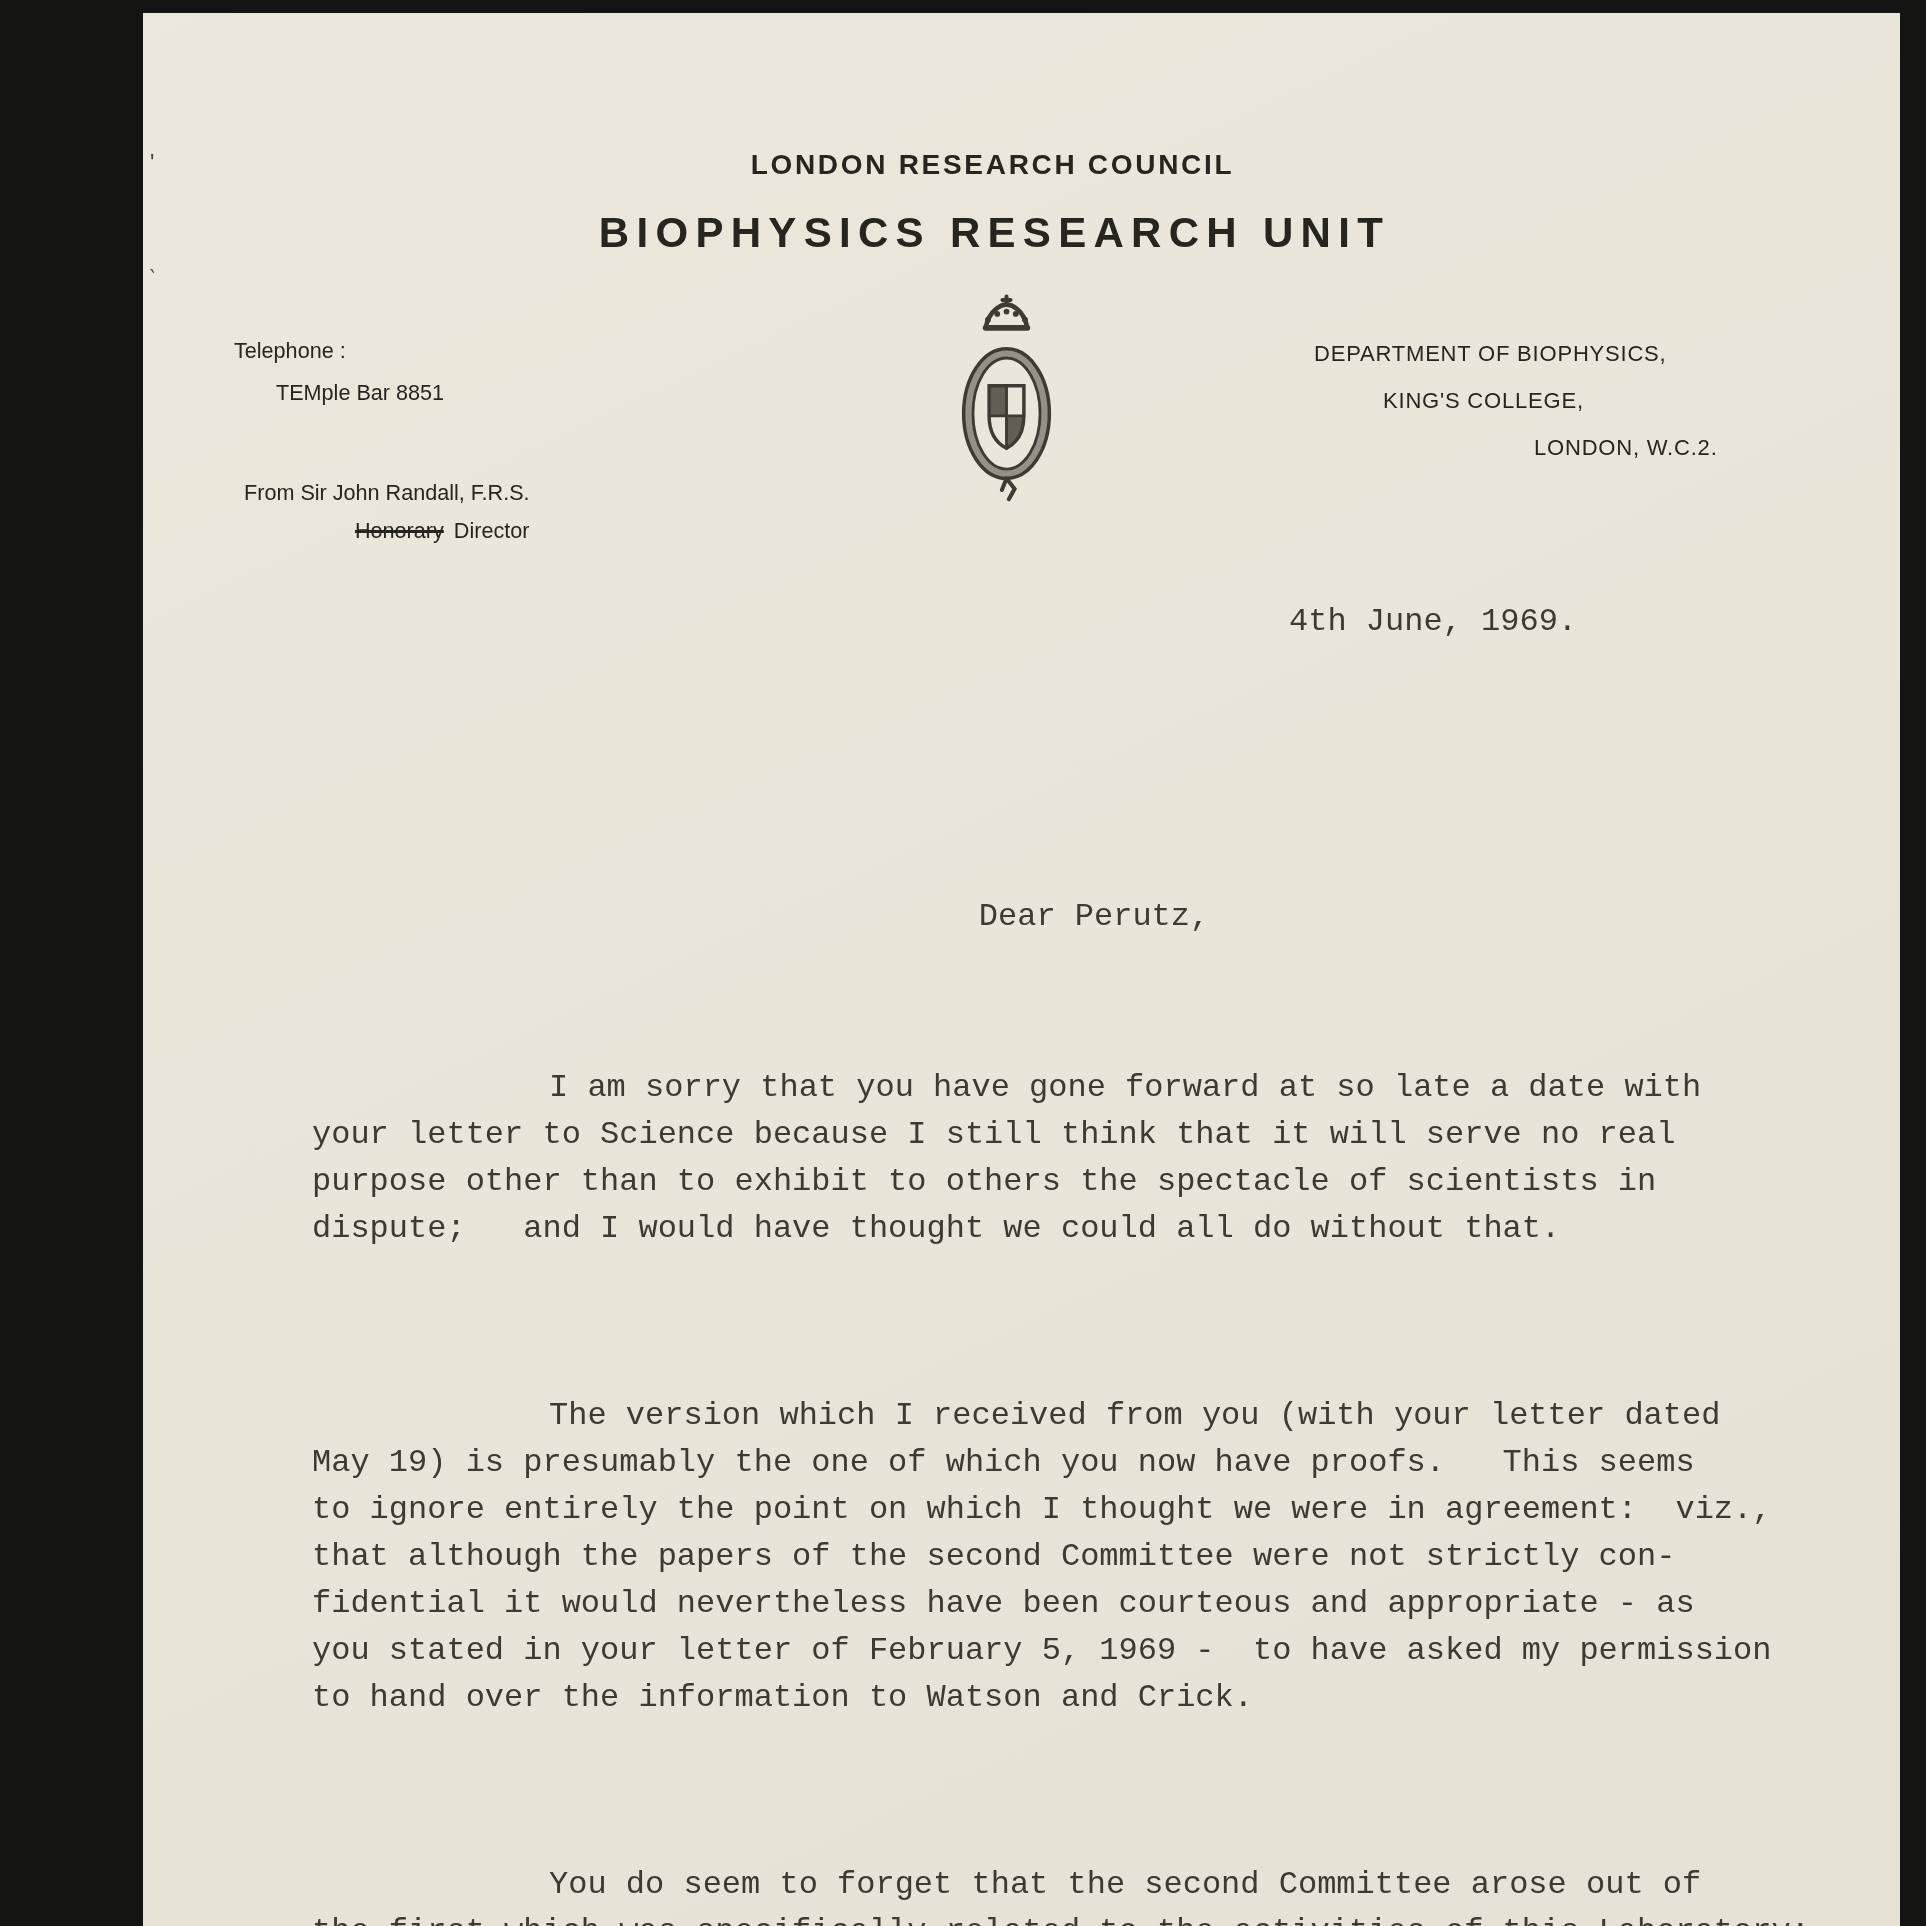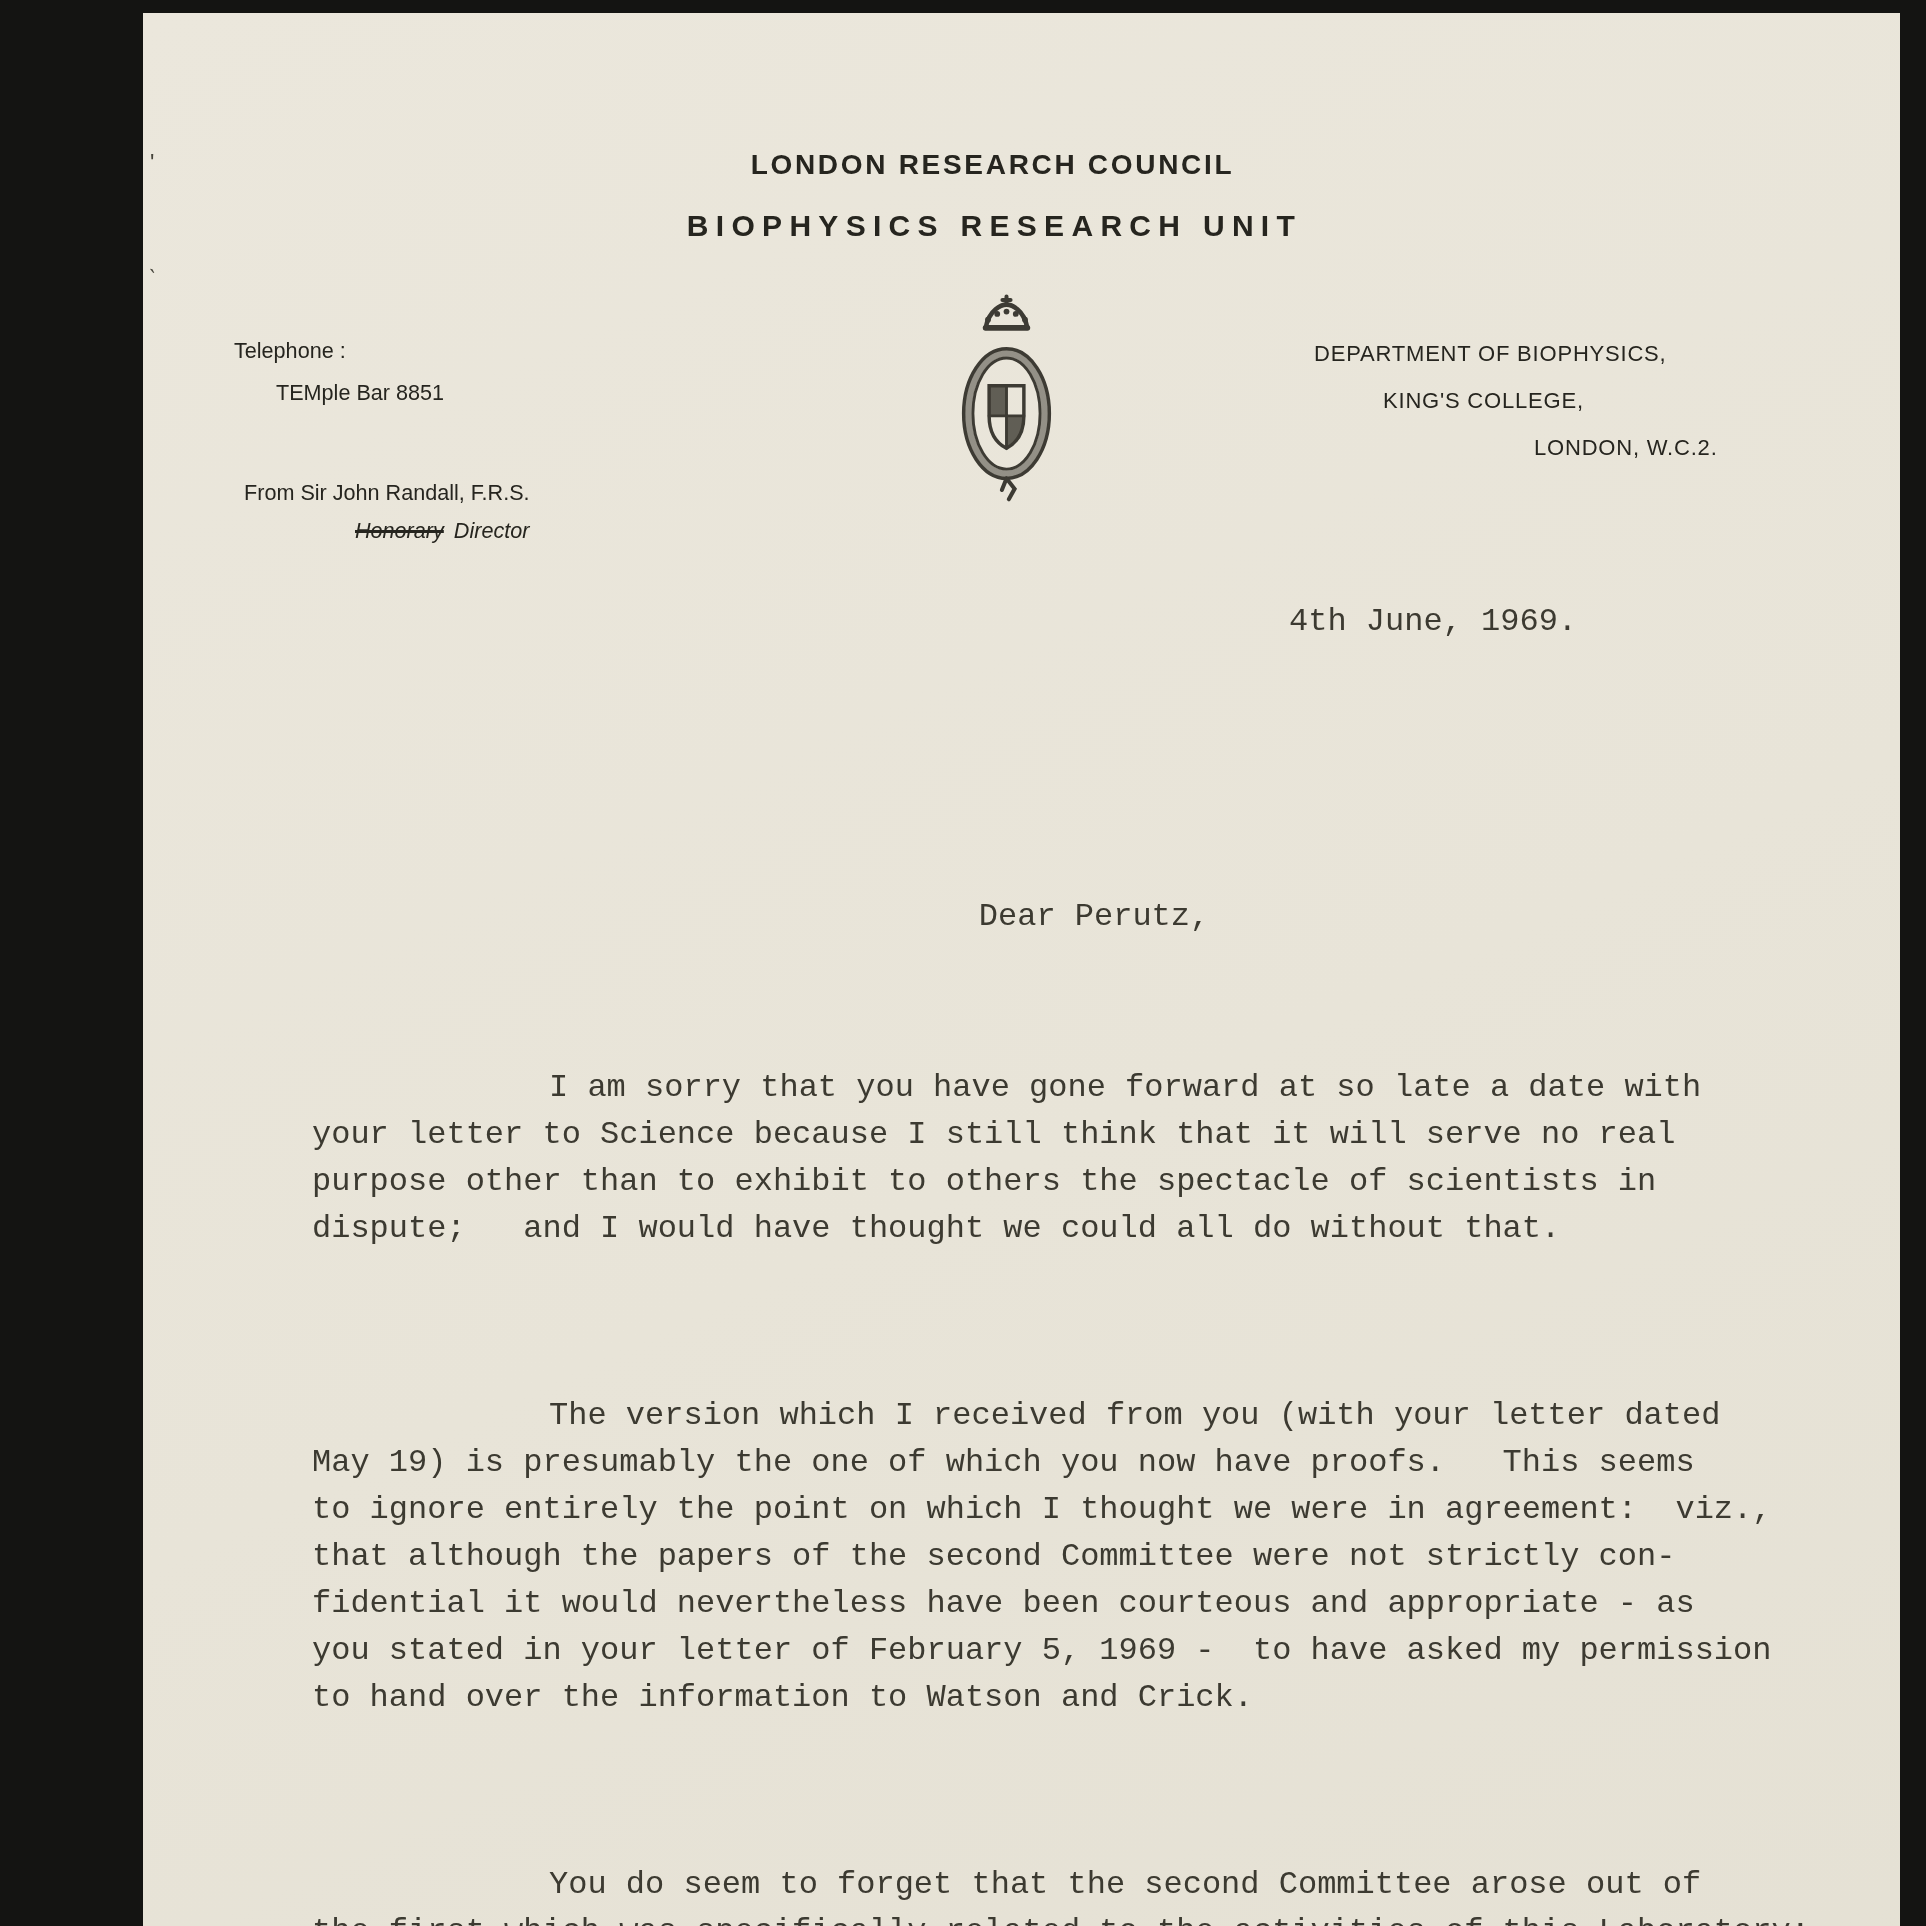--- a/index.html
+++ b/index.html
@@ -10,27 +10,27 @@
   .print{color:#26251f;}
   .tw{font-family:"Liberation Mono","DejaVu Sans Mono",monospace;color:#3c3a31;}
 
   .mark{position:absolute;color:#45433a;font-size:23px;line-height:23px;}
   .m1{left:7px;top:139px;}
   .m2{left:3.9px;top:254px;transform:rotate(12deg);}
 
   .org-title{position:absolute;top:136px;left:0;right:58px;text-align:center;
              font-size:28px;letter-spacing:2.7px;font-weight:bold;}
   .unit-title{position:absolute;top:196px;left:0;right:54px;text-align:center;
-              font-size:30px;letter-spacing:7.3px;font-weight:bold;}
+              font-size:42px;letter-spacing:7.3px;font-weight:bold;}
 
   .tel-block{position:absolute;left:91px;top:317px;font-size:21.6px;line-height:42px;}
   .tel-num{margin-left:42px;}
 
   .from-block{position:absolute;left:101px;top:461px;font-size:21.6px;line-height:38px;}
-  .director-line{margin-left:111px;font-style:italic;}
+  .director-line{margin-left:111px;}
   .struck{text-decoration:line-through;text-decoration-thickness:2.7px;margin-right:10px;}
 
   .crest{position:absolute;left:794px;top:270px;width:139px;height:231px;opacity:.92;}
   .crest svg{width:100%;height:100%;display:block;}
 
   .addr-block{position:absolute;left:1171px;top:317px;font-size:22px;line-height:47px;letter-spacing:0.8px;}
   .addr-block .a1{padding-left:69px;}
   .addr-block .a2{padding-left:144px;}
   .addr-block .a3{padding-left:220px;}
 

